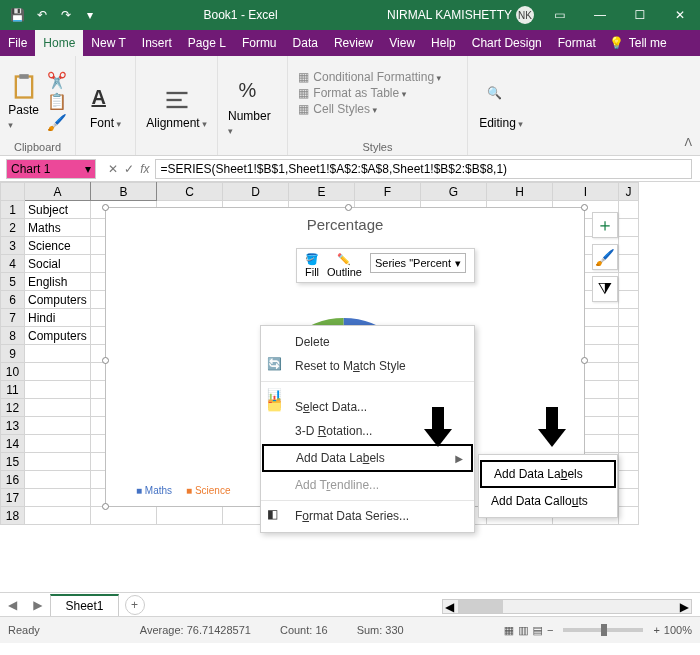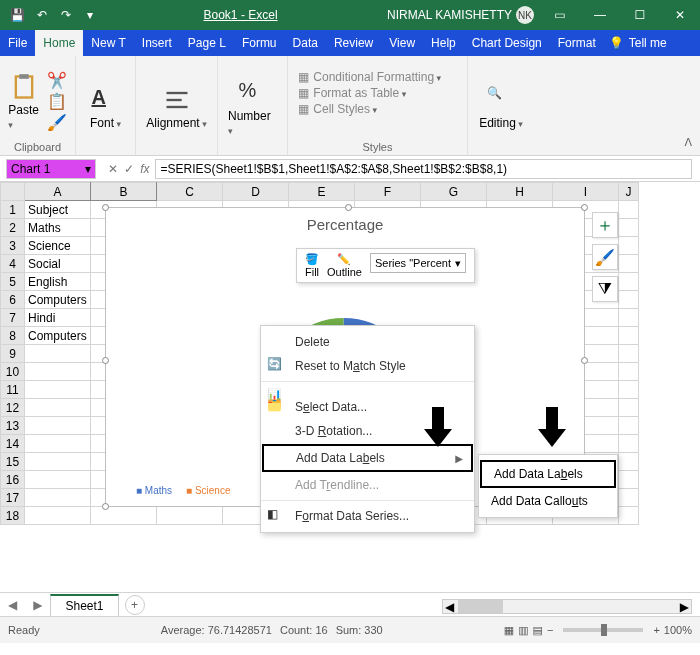--- a/index.html
+++ b/index.html
@@ -1,43 +1,43 @@
 <!DOCTYPE html>
 <html><head>
 <meta charset="utf-8">
 <style>
 * { box-sizing: border-box; margin: 0; padding: 0; font-family: "Segoe UI", Arial, sans-serif; }
 body { width: 700px; height: 655px; overflow: hidden; background: #fff; position: relative; }
 
 .titlebar { height: 30px; background: #217346; color: #fff; display: flex; align-items: center; font-size: 12px; }
 .titlebar .left { display: flex; align-items: center; gap: 4px; padding-left: 8px; }
 .titlebar .tb-icon { width: 20px; height: 20px; display: flex; align-items: center; justify-content: center; }
-.titlebar .title { flex: 1; text-align: center; text-decoration: underline; }
+.titlebar .title { flex: 1; text-align: center; }
 .titlebar .user { padding: 0 6px; display: flex; align-items: center; gap: 4px;}
 .titlebar .user-badge { background:#e8ece8; color:#404040; border-radius:50%; width:18px; height:18px; font-size:10px; display:flex; align-items:center; justify-content:center;}
 .titlebar .winbtns { display: flex; }
 .titlebar .winbtn { width: 40px; height: 30px; display: flex; align-items: center; justify-content: center; }
 
-.tabs { height: 26px; background: #1d4ed8; display: flex; color: #fff; font-size: 12px; }
+.tabs { height: 26px; background: #701a75; display: flex; color: #fff; font-size: 12px; }
 .tabs .tab { padding: 4px 8px; display:flex; align-items:center; white-space: nowrap; }
 .tabs .tab.active { background: #f3f3f3; color: #217346; }
 .tabs .tell { display:flex; align-items:center; gap:4px; padding:0 6px;}
 
 .ribbon { height: 100px; background: #f3f3f3; border-bottom: 1px solid #d4d4d4; display: flex; position:relative; }
 .rgroup { border-right: 1px solid #e1e1e1; padding: 6px 10px 2px; display:flex; flex-direction:column; align-items:center; justify-content:space-between; }
 .rgroup .label { font-size: 11px; color: #666; text-align:center; }
 .rgroup .content { display:flex; align-items:center; gap:8px; flex:1;}
 .bigbtn { display:flex; flex-direction:column; align-items:center; font-size:12px; }
 .bigbtn .ico { width:28px; height:28px; margin-bottom:2px;}
 .mini { display:flex; flex-direction:column; gap:2px;}
 .styles-group .row { display:flex; align-items:center; gap:4px; font-size:12px; color:#888; margin-bottom:2px;}
 .ribbon-collapse { position:absolute; right:8px; bottom:6px; font-size:11px; color:#666;}
 
 .namebox-row { height: 26px; display:flex; align-items:center; border-bottom:1px solid #d4d4d4; font-size:12px;}
-.namebox { width:90px; border:1px solid #ccc; height:20px; margin:0 6px; display:flex; align-items:center; padding:0 4px; justify-content:space-between; background:#d946ef;}
+.namebox { width:90px; border:1px solid #ccc; height:20px; margin:0 6px; display:flex; align-items:center; padding:0 4px; justify-content:space-between; background:#ec4899;}
 .fx-icons { display:flex; align-items:center; gap:6px; padding:0 6px; color:#777;}
 .formula-bar { flex:1; border:1px solid #ccc; height:20px; margin-right:8px; padding:0 4px; display:flex; align-items:center; background:#fff;}
 
 .sheet-area { position: relative; height: 410px; overflow:hidden;}
 .grid-table { border-collapse: collapse; font-size: 12px; position:absolute; top:0; left:0; }
 .grid-table th, .grid-table td { border: 1px solid #d4d4d4; height: 18px; }
 .grid-table th { background: #e6e6e6; font-weight: normal; text-align: center; }
 .colhdr { width: 66px; }
 .rowhdr { width: 24px; background: #e6e6e6; text-align:center;}
 .cell { padding-left: 3px; }
@@ -78,21 +78,21 @@
 .arrow-head {  width:0; height:0; border-left:14px solid transparent; border-right:14px solid transparent; border-top:18px solid #000; position:relative; left:-8px;}
 
 .sheet-tabs { height: 24px; background:#fff; border-top:1px solid #d4d4d4; display:flex; align-items:center; font-size:12px; position:relative;}
 .sheet-tabs .nav { padding:0 8px; color:#777;}
 .sheet-tabs .stab { padding:3px 14px; border:1px solid #ccc; border-bottom:none; border-top:2px solid #217346; background:#fff;}
 .sheet-tabs .plus { width:20px; height:20px; border:1px solid #ccc; border-radius:50%; display:flex; align-items:center; justify-content:center; margin-left:6px; color:#666;}
 .sheet-tabs .hscroll { position:absolute; right:8px; bottom:2px; width:250px; height:15px; border:1px solid #ccc; display:flex; align-items:center; background:#f0f0f0;}
 .sheet-tabs .hscroll .thumb { width:45px; height:13px; background:#cfcfcf; margin-left:2px;}
 
 .statusbar { height:24px; background:#f3f3f3; border-top:1px solid #d4d4d4; display:flex; align-items:center; font-size:11px; color:#555; padding:13px 8px; justify-content:space-between;}
-.statusbar .stats { display:flex; gap:8px;justify-content:space-between;}
+.statusbar .stats { display:flex; gap:29px;justify-content:space-between;}
 .statusbar .views { display:flex; align-items:center; gap:4px;}
 .statusbar .zoom-slider { width:80px; height:4px; background:#ccc; position:relative; margin:0 6px;}
 .statusbar .zoom-slider .zt { position:absolute; left:38px; top:-4px; width:6px; height:12px; background:#777;}
 
 svg { display:block;}
 .dd::after { content:" ▾"; font-size:9px; color:#666;}
 </style>
 </head>
 <body>
 

